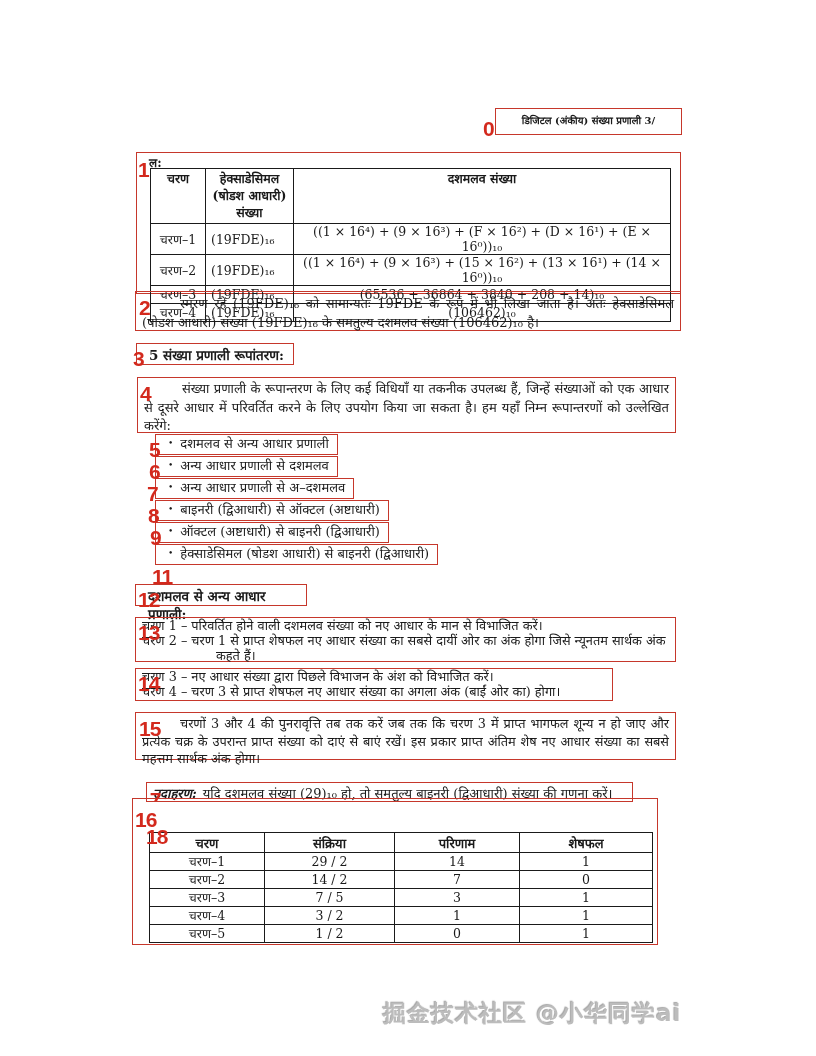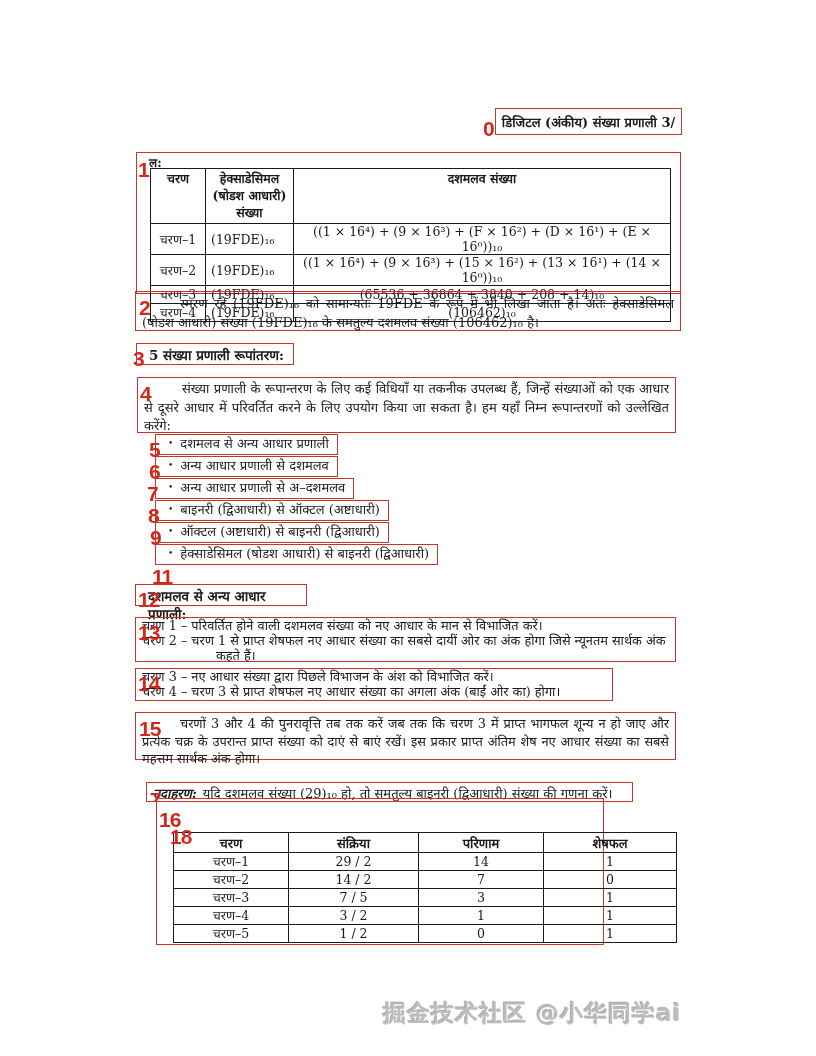--- a/index.html
+++ b/index.html
@@ -7,21 +7,21 @@
     position:relative;width:816px;height:1056px;margin:0 auto;background:#fff;
     font-family:"DejaVu Serif","Liberation Serif",serif;color:#1a1a1a;overflow:hidden;
   }
   .redbox{
     position:absolute;border:1.5px solid #c6372b;box-sizing:border-box;background:transparent;
   }
   .marker{
     position:absolute;color:#d3291d;font:700 21px "Liberation Sans",sans-serif;
     line-height:1;z-index:5;letter-spacing:-1px;
   }
-  .hdr-title{display:block;text-align:center;font-weight:700;font-size:13px;padding-top:4px;}
+  .hdr-title{display:block;text-align:center;font-weight:700;font-size:10px;padding-top:4px;}
   .lead{position:absolute;left:12px;top:1px;font-weight:700;font-size:12px;}
   table{border-collapse:collapse;}
   .doc-table{position:absolute;border:1.5px solid #1a1a1a;}
   .doc-table th,.doc-table td{border:1px solid #1a1a1a;font-size:12.5px;padding:0 5px;box-sizing:border-box;}
   .doc-table th{font-weight:700;vertical-align:top;text-align:center;padding-top:1px;}
   .t1 td{height:18px;}
   .t1 td.c-step{text-align:center;width:55px;}
   .t1 td.c-hex{text-align:left;width:88px;}
   .t1 td.c-dec{text-align:center;}
   .pre{white-space:pre-line;}
@@ -159,21 +159,21 @@
   <div class="redbox para" style="left:135px;top:712px;width:541px;height:48px;line-height:17.5px;font-size:12.8px;">
     <span class="marker" style="left:3px;top:5px;">15</span>
     <span class="txt">चरणों 3 और 4 की पुनरावृत्ति तब तक करें जब तक कि चरण 3 में प्राप्त भागफल शून्य न हो जाए और प्रत्येक चक्र के उपरान्त प्राप्त संख्या को दाएं से बाएं रखें। इस प्रकार प्राप्त अंतिम शेष नए आधार संख्या का सबसे महत्तम सार्थक अंक होगा।</span>
   </div>
 
   <div class="redbox example-line" style="left:146px;top:782px;width:487px;height:20px;">
     <span class="marker" style="left:-8px;top:6px;">17</span>
     <b>उदाहरण:</b><span>यदि दशमलव संख्या (29)₁₀ हो, तो समतुल्य बाइनरी (द्विआधारी) संख्या की गणना करें।</span>
   </div>
 
-  <div class="redbox" style="left:156px;top:798px;width:448px;height:147px;">
+  <div class="redbox" style="left:132px;top:798px;width:526px;height:147px;">
     <span class="marker" style="left:2px;top:10px;">16</span>
     <span class="marker" style="left:13px;top:27px;">18</span>
     <table class="doc-table t2" style="left:16px;top:33px;width:504px;">
       <thead>
         <tr>
           <th style="width:115px;">चरण</th>
           <th style="width:130px;">संक्रिया</th>
           <th style="width:125px;">परिणाम</th>
           <th>शेषफल</th>
         </tr>

